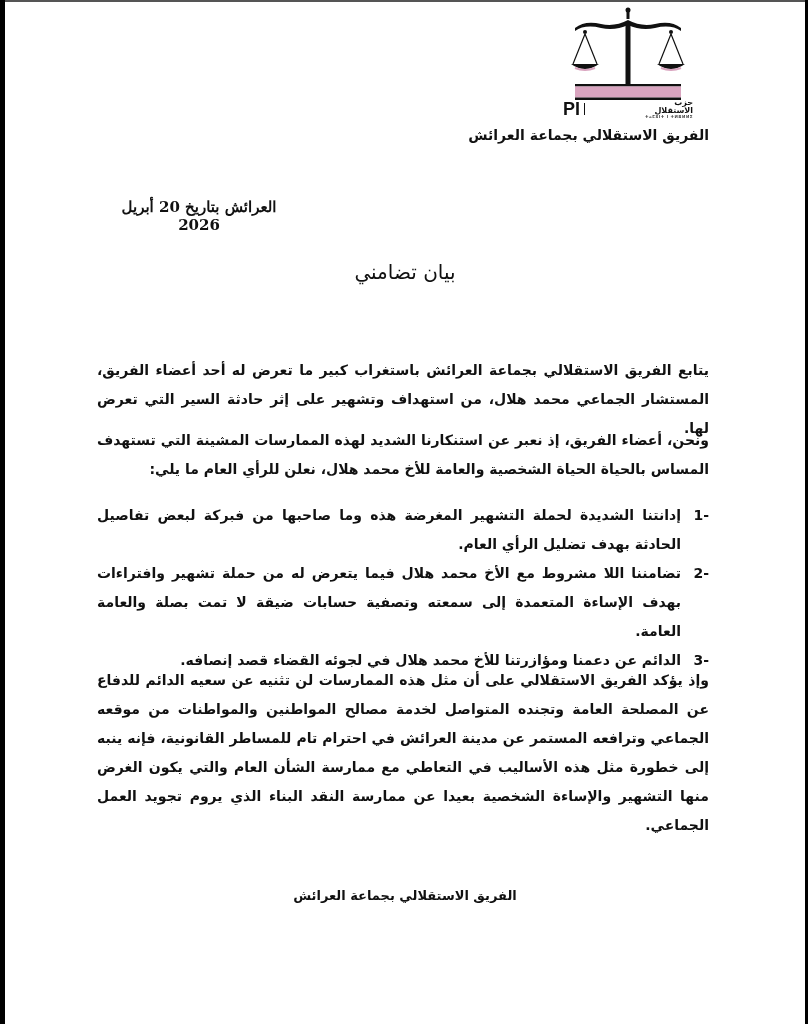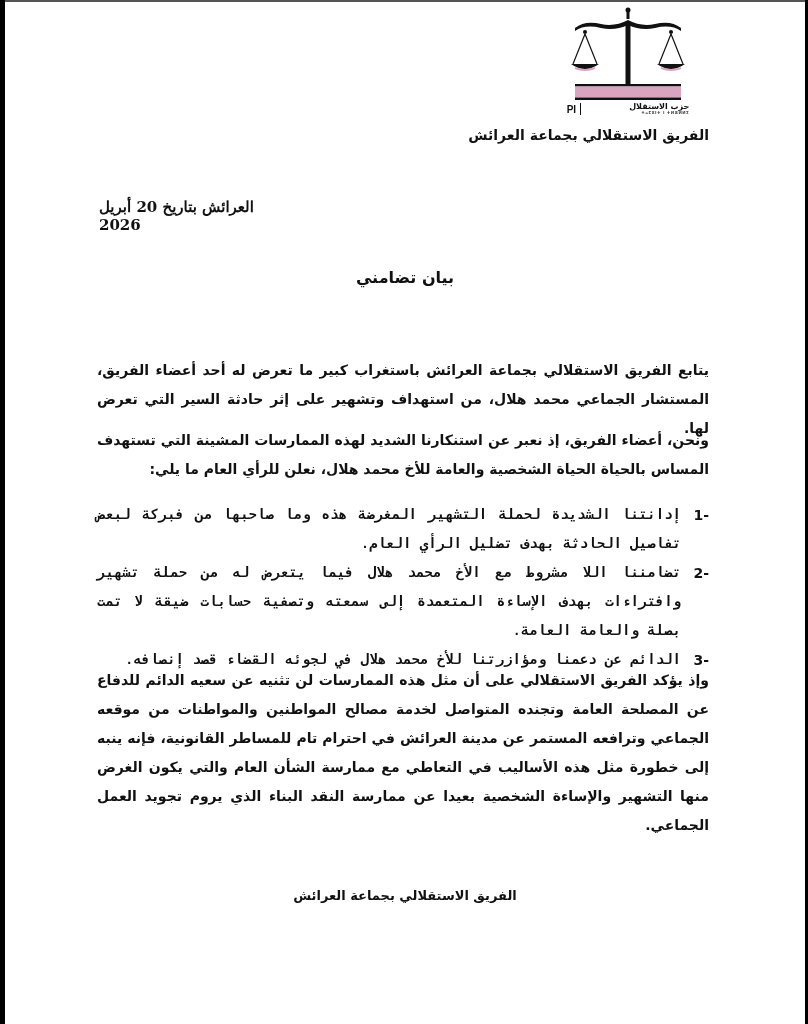--- a/index.html
+++ b/index.html
@@ -14,49 +14,49 @@
       background: #fff;
       border-top: 2px solid #555;
       box-sizing: border-box;
     }
     .logo { position: absolute; left: 558px; top: 4px; width: 130px; height: 120px; }
     .logo svg { width: 130px; height: 110px; display: block; }
     .logo-caption {
       position: absolute; left: 0; top: 92px; width: 130px; height: 22px;
       display: flex; align-items: center; justify-content: center; gap: 4px;
     }
-    .logo-pi { font-family: "Liberation Sans", sans-serif; font-weight: bold; font-size: 10px; color: #111; }
+    .logo-pi { font-family: "Liberation Sans", sans-serif; font-weight: bold; font-size: 18px; color: #111; }
     .logo-sep { width: 1px; height: 12px; background: #111; }
     .logo-text { direction: rtl; font-size: 8px; font-weight: bold; color: #111; line-height: 1; margin-left: 44px; }
     .logo-sub { font-size: 4px; color: #444; display: block; letter-spacing: 0.5px; }
     .rtl { direction: rtl; text-align: right; color: #111; }
     .org-name {
       position: absolute; right: 96px; top: 125px;
       font-size: 14px; font-weight: bold;
     }
     .date-line {
       position: absolute; left: 94px; top: 196px; width: 200px;
       font-family: "DejaVu Serif", "Liberation Serif", serif;
-      font-size: 15px; font-weight: bold; text-align: left;
+      font-size: 15px; font-weight: bold; text-align: center;
     }
     .title {
       position: absolute; left: 0; right: 0; top: 258px; text-align: center;
-      font-size: 16px; font-weight: bold; margin-top: 8px;
+      font-size: 20px; font-weight: normal;
     }
     .body-text {
       position: absolute; left: 92px; right: 96px;
       font-size: 14px; font-weight: bold; line-height: 29px;
       text-align: justify; text-align-last: right;
     }
     .p1 { top: 354px; }
     .p2 { top: 424px; }
     .list { top: 499px; }
     .list .item { display: flex; flex-direction: row; }
     .list .num { width: 28px; flex: 0 0 28px; }
-    .list .txt { flex: 1; text-align: justify; text-align-last: right; font-family: Liberation Mono, monospace; }
+    .list .txt { flex: 1; text-align: justify; text-align-last: right; }
     .p3 { top: 664px; }
     .signature {
       position: absolute; left: 0; right: 0; top: 886px; text-align: center;
       font-size: 13px; font-weight: bold;
     }
   </style>
 </head>
 <body>
 
 <div class="page">

